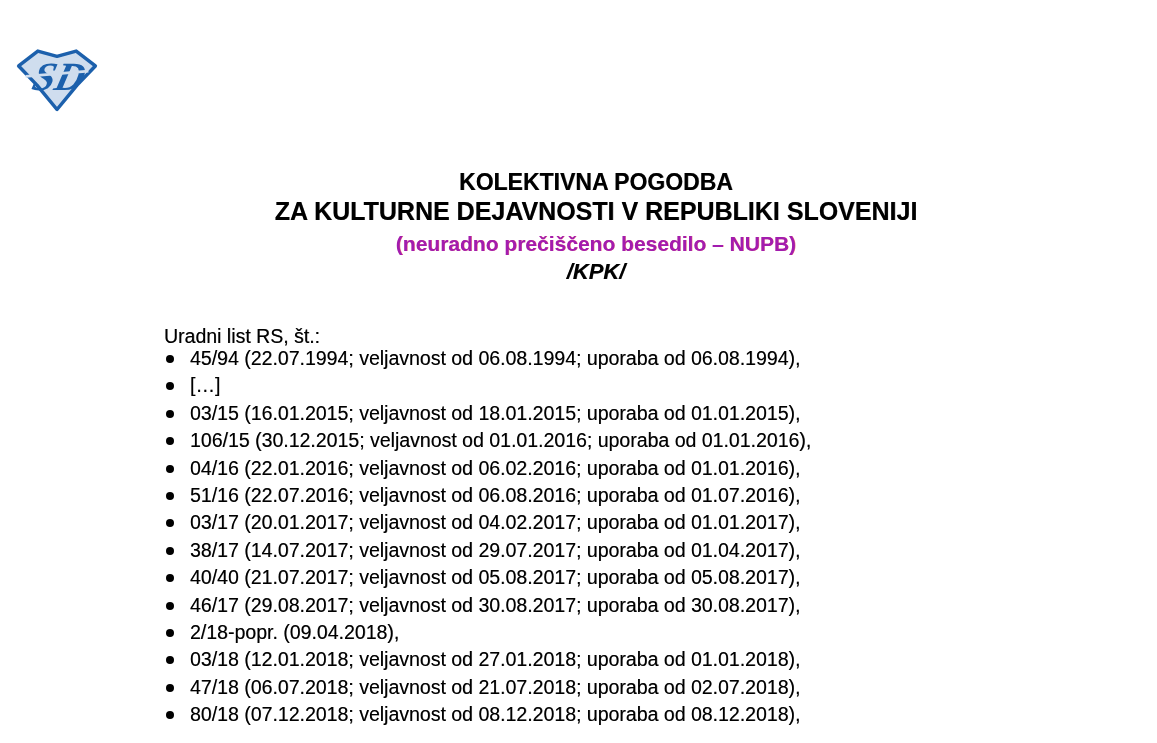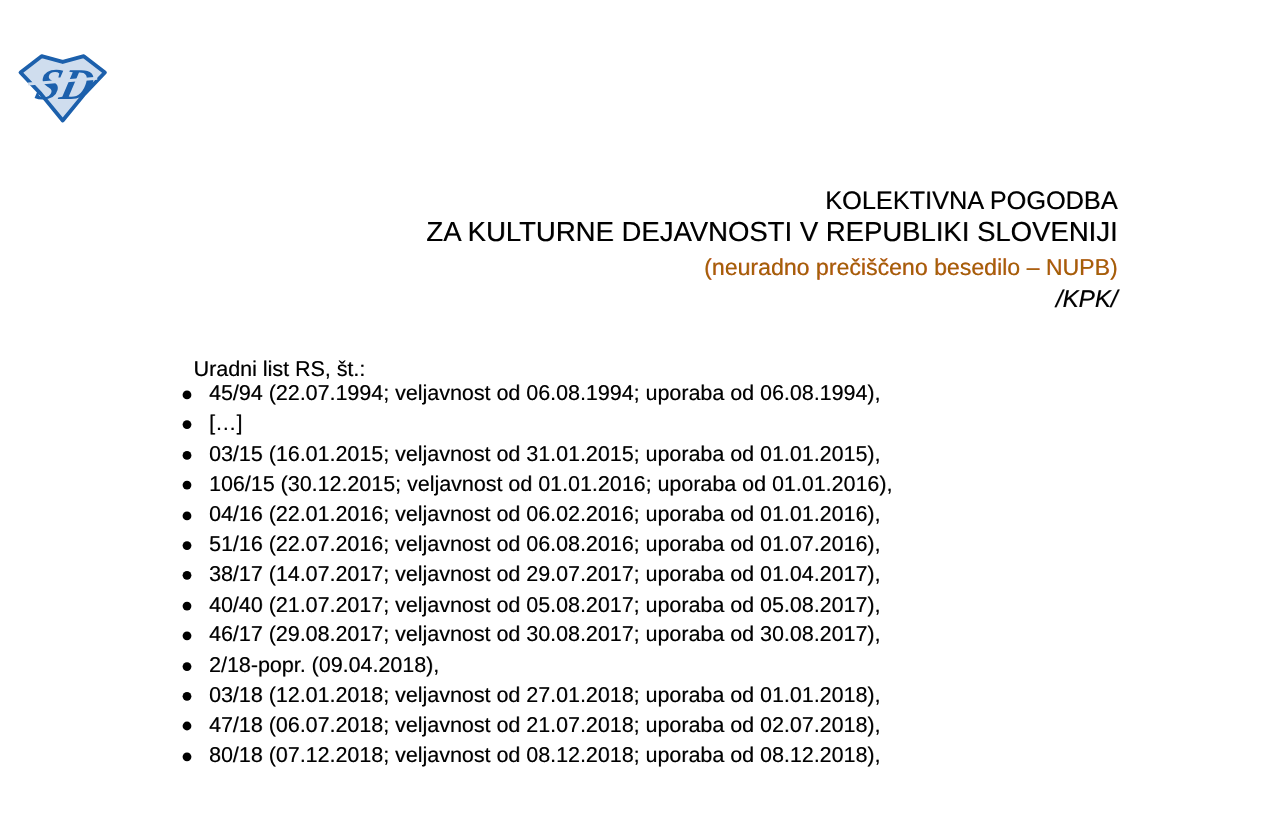--- a/index.html
+++ b/index.html
@@ -24,34 +24,34 @@
     position: absolute;
     left: 12px;
     top: 45px;
     width: 90px;
     height: 68px;
   }
   .title-line {
     position: absolute;
     left: 176px;
     width: 840px;
-    text-align: right;
-    font-weight: normal;
+    text-align: center;
+    font-weight: bold;
     white-space: nowrap;
     text-shadow: 0.4px 0 0 rgba(0,0,0,0.55);
   }
   .t1 { top: 168px; font-size: 23px; line-height: 28px; }
   .t2 { top: 197px; font-size: 25px; line-height: 28px; }
-  .t3 { top: 230px; font-size: 21px; line-height: 28px; color: #a16207;
+  .t3 { top: 230px; font-size: 21px; line-height: 28px; color: #a21caf;
         text-shadow: 0.4px 0 0 rgba(227,6,19,0.55); }
   .t4 { top: 258px; font-size: 22px; line-height: 28px; font-style: italic; }
 
   .gazette-heading {
     position: absolute;
-    left: 176px;
+    left: 164px;
     top: 323px;
     font-size: 19.5px;
     line-height: 27.4px;
     text-shadow: 0.35px 0 0 rgba(0,0,0,0.5);
     white-space: nowrap;
   }
   ul.gazette-list {
     position: absolute;
     left: 163px;
     top: 345px;
@@ -101,24 +101,25 @@
   <div class="title-line t3">(neuradno prečiščeno besedilo – NUPB)</div>
 
   <div class="title-line t4">/KPK/</div>
 
   <div class="gazette-heading">Uradni list RS, št.:</div>
 
   <ul class="gazette-list">
 
   <li>45/94 (22.07.1994; veljavnost od 06.08.1994; uporaba od 06.08.1994),</li>
       <li>[…]</li>
-      <li>03/15 (16.01.2015; veljavnost od 31.01.2015; uporaba od 01.01.2015),</li>
+      <li>03/15 (16.01.2015; veljavnost od 18.01.2015; uporaba od 01.01.2015),</li>
       <li>106/15 (30.12.2015; veljavnost od 01.01.2016; uporaba od 01.01.2016),</li>
       <li>04/16 (22.01.2016; veljavnost od 06.02.2016; uporaba od 01.01.2016),</li>
       <li>51/16 (22.07.2016; veljavnost od 06.08.2016; uporaba od 01.07.2016),</li>
+      <li>03/17 (20.01.2017; veljavnost od 04.02.2017; uporaba od 01.01.2017),</li>
       <li>38/17 (14.07.2017; veljavnost od 29.07.2017; uporaba od 01.04.2017),</li>
       <li>40/40 (21.07.2017; veljavnost od 05.08.2017; uporaba od 05.08.2017),</li>
       <li>46/17 (29.08.2017; veljavnost od 30.08.2017; uporaba od 30.08.2017),</li>
       <li>2/18-popr. (09.04.2018),</li>
       <li>03/18 (12.01.2018; veljavnost od 27.01.2018; uporaba od 01.01.2018),</li>
       <li>47/18 (06.07.2018; veljavnost od 21.07.2018; uporaba od 02.07.2018),</li>
       <li>80/18 (07.12.2018; veljavnost od 08.12.2018; uporaba od 08.12.2018),</li>
     </ul>
 
 </div>

